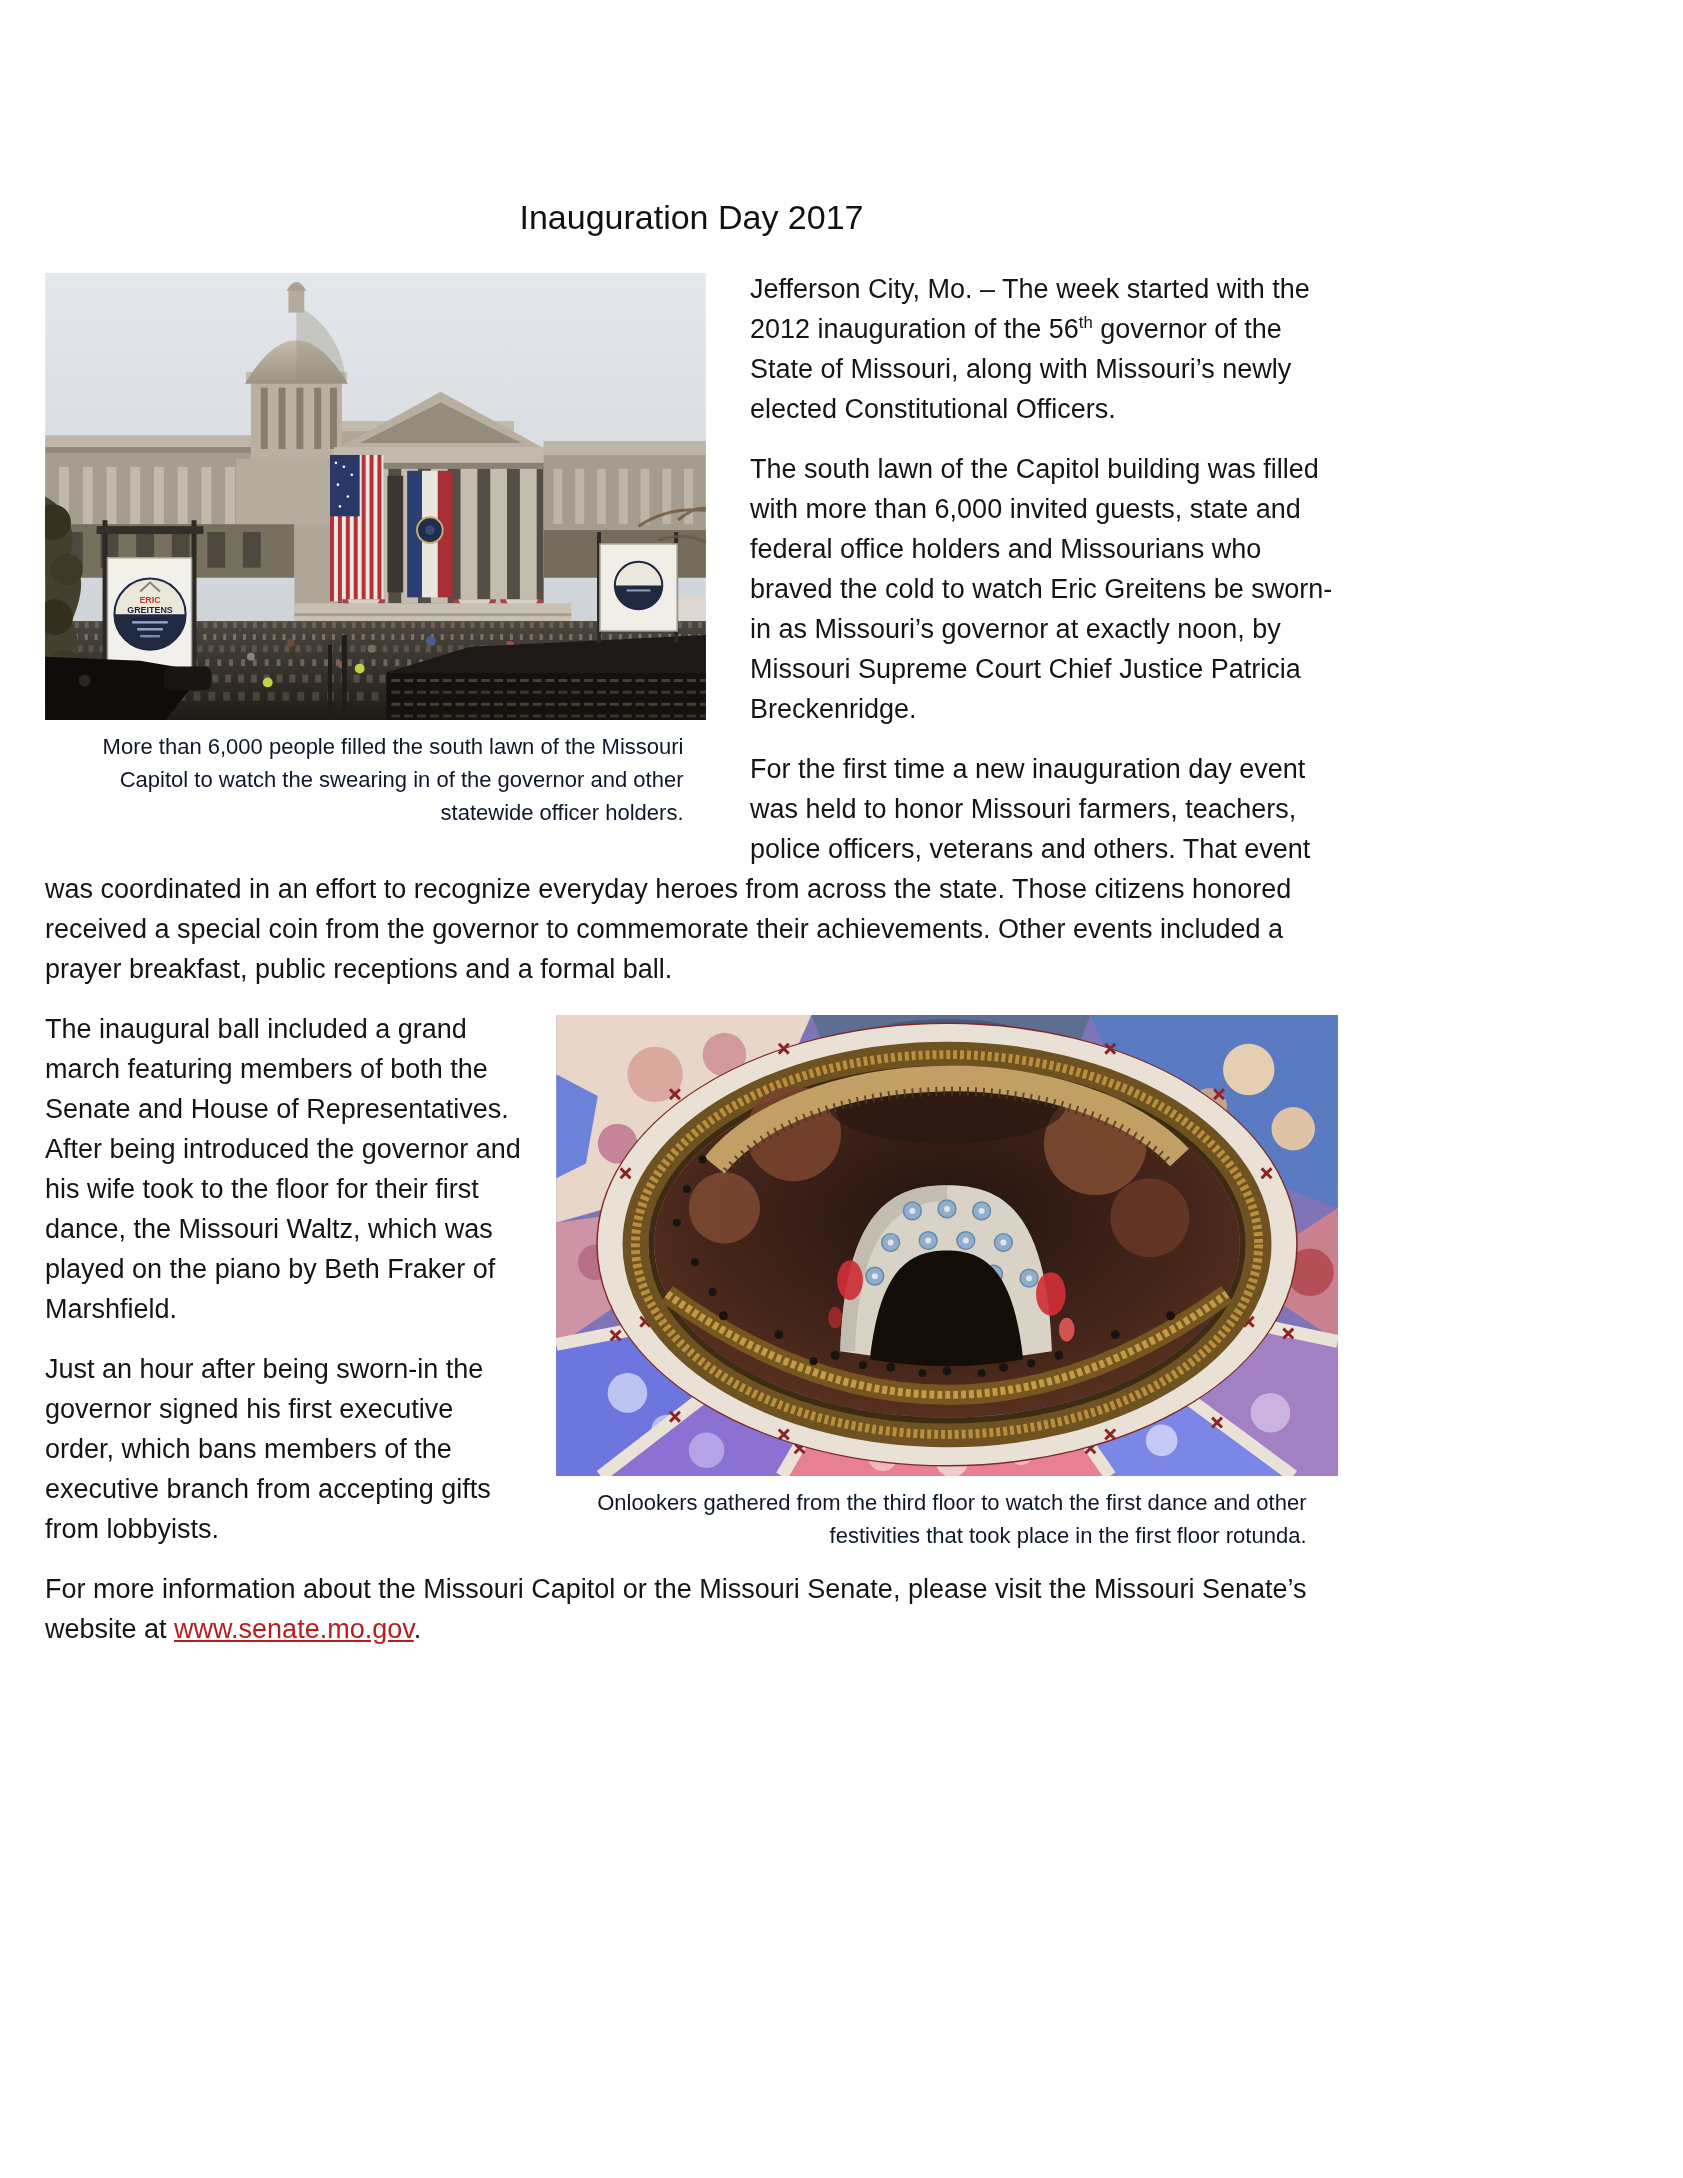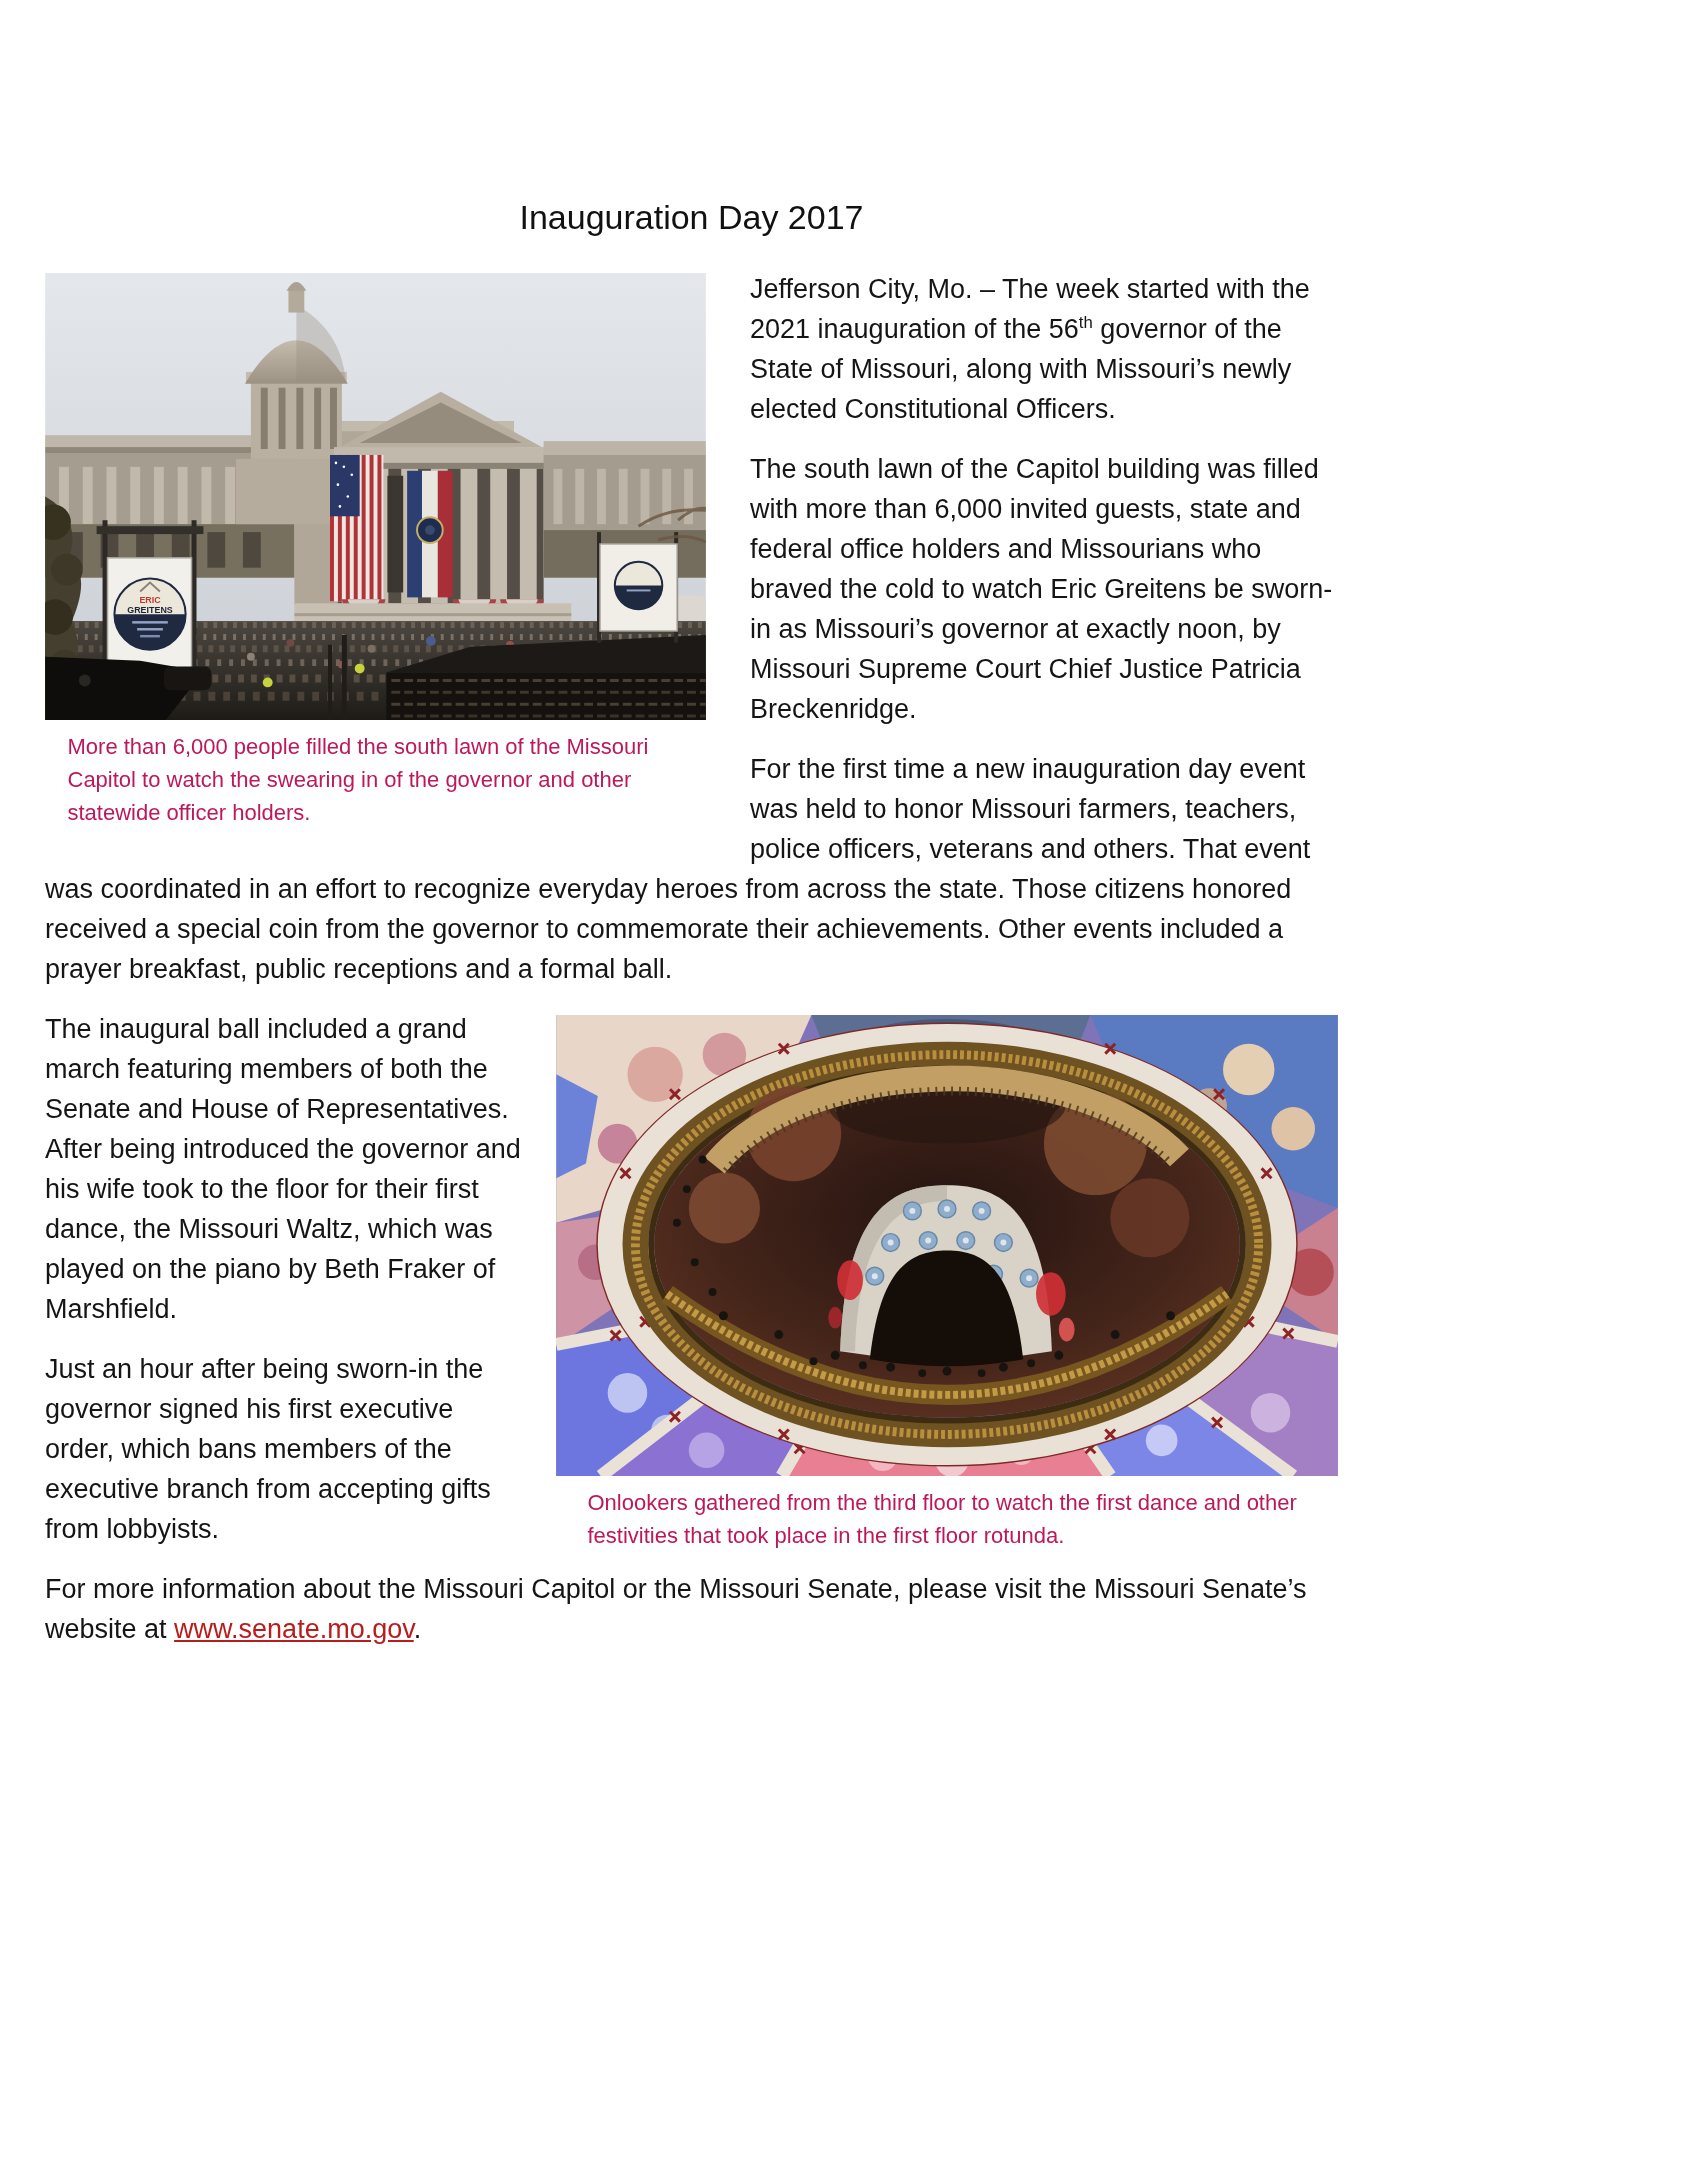--- a/index.html
+++ b/index.html
@@ -10,21 +10,21 @@
   .content { width:1293px; margin:0 auto; padding-top:198px; }
   h1.doc-title {
     font-size:34px; font-weight:400; text-align:center;
     margin:0 0 32px 0; color:#111;
   }
   p { font-size:27px; line-height:40px; margin:0 0 20px 0; }
   figure { margin:0; }
   .fig-capitol { float:left; width:661px; margin:4px 44px 8px 0; }
   .fig-rotunda { float:right; width:782px; margin:6px 0 8px 28px; }
   figure svg { display:block; }
-  figcaption { font-size:22px; line-height:33px; text-align:left; margin:10px auto 0 auto; color:#be185d; }
+  figcaption { font-size:22px; line-height:33px; text-align:right; margin:10px auto 0 auto; color:#0f172a; }
   .fig-capitol figcaption { max-width:616px; }
   .fig-rotunda figcaption { max-width:719px; }
   .clear { clear:both; }
   a.site-link { color:#b91c1c; text-decoration:underline; cursor:pointer; }
   sup { font-size:0.62em; vertical-align:super; line-height:0; }
 </style>
 </head>
 <body>
 
 <div class="page">
@@ -210,21 +210,21 @@
 
         <path d="M0,388 L96,392 L142,400 L150,416 L122,452 L0,452 Z" fill="#0f0d0b"></path>
         <rect x="120" y="398" width="48" height="24" rx="7" fill="#191512"></rect>
         <circle cx="40" cy="412" r="6" fill="#2a2622"></circle>
         <rect x="300" y="366" width="5" height="86" fill="#201c18"></rect>
         <rect x="286" y="376" width="4" height="76" fill="#201c18"></rect>
       </svg>
       <figcaption>More than 6,000 people filled the south lawn of the Missouri Capitol to watch the swearing in of the governor and other statewide officer holders.</figcaption>
     </figure>
 
-    <p><span>Jefferson City, Mo. – The week started with the 2021 inauguration of the 56</span><sup>th</sup><span> governor of the State of Missouri, along with Missouri’s newly elected Constitutional Officers.</span></p>
+    <p><span>Jefferson City, Mo. – The week started with the 2012 inauguration of the 56</span><sup>th</sup><span> governor of the State of Missouri, along with Missouri’s newly elected Constitutional Officers.</span></p>
 
     <p>The south lawn of the Capitol building was filled with more than 6,000 invited guests, state and federal office holders and Missourians who braved the cold to watch Eric Greitens be sworn-in as Missouri’s governor at exactly noon, by Missouri Supreme Court Chief Justice Patricia Breckenridge.</p>
 
 
     <p>For the first time a new inauguration day event was held to honor Missouri farmers, teachers, police officers, veterans and others. That event was coordinated in an effort to recognize everyday heroes from across the state. Those citizens honored received a special coin from the governor to commemorate their achievements. Other events included a prayer breakfast, public receptions and a formal ball.</p>
 
     <figure class="fig-rotunda">
       <svg width="782" height="461" viewBox="0 0 790 466">
         <defs>
           <radialGradient id="inner" cx="0.5" cy="0.42" r="0.75">

